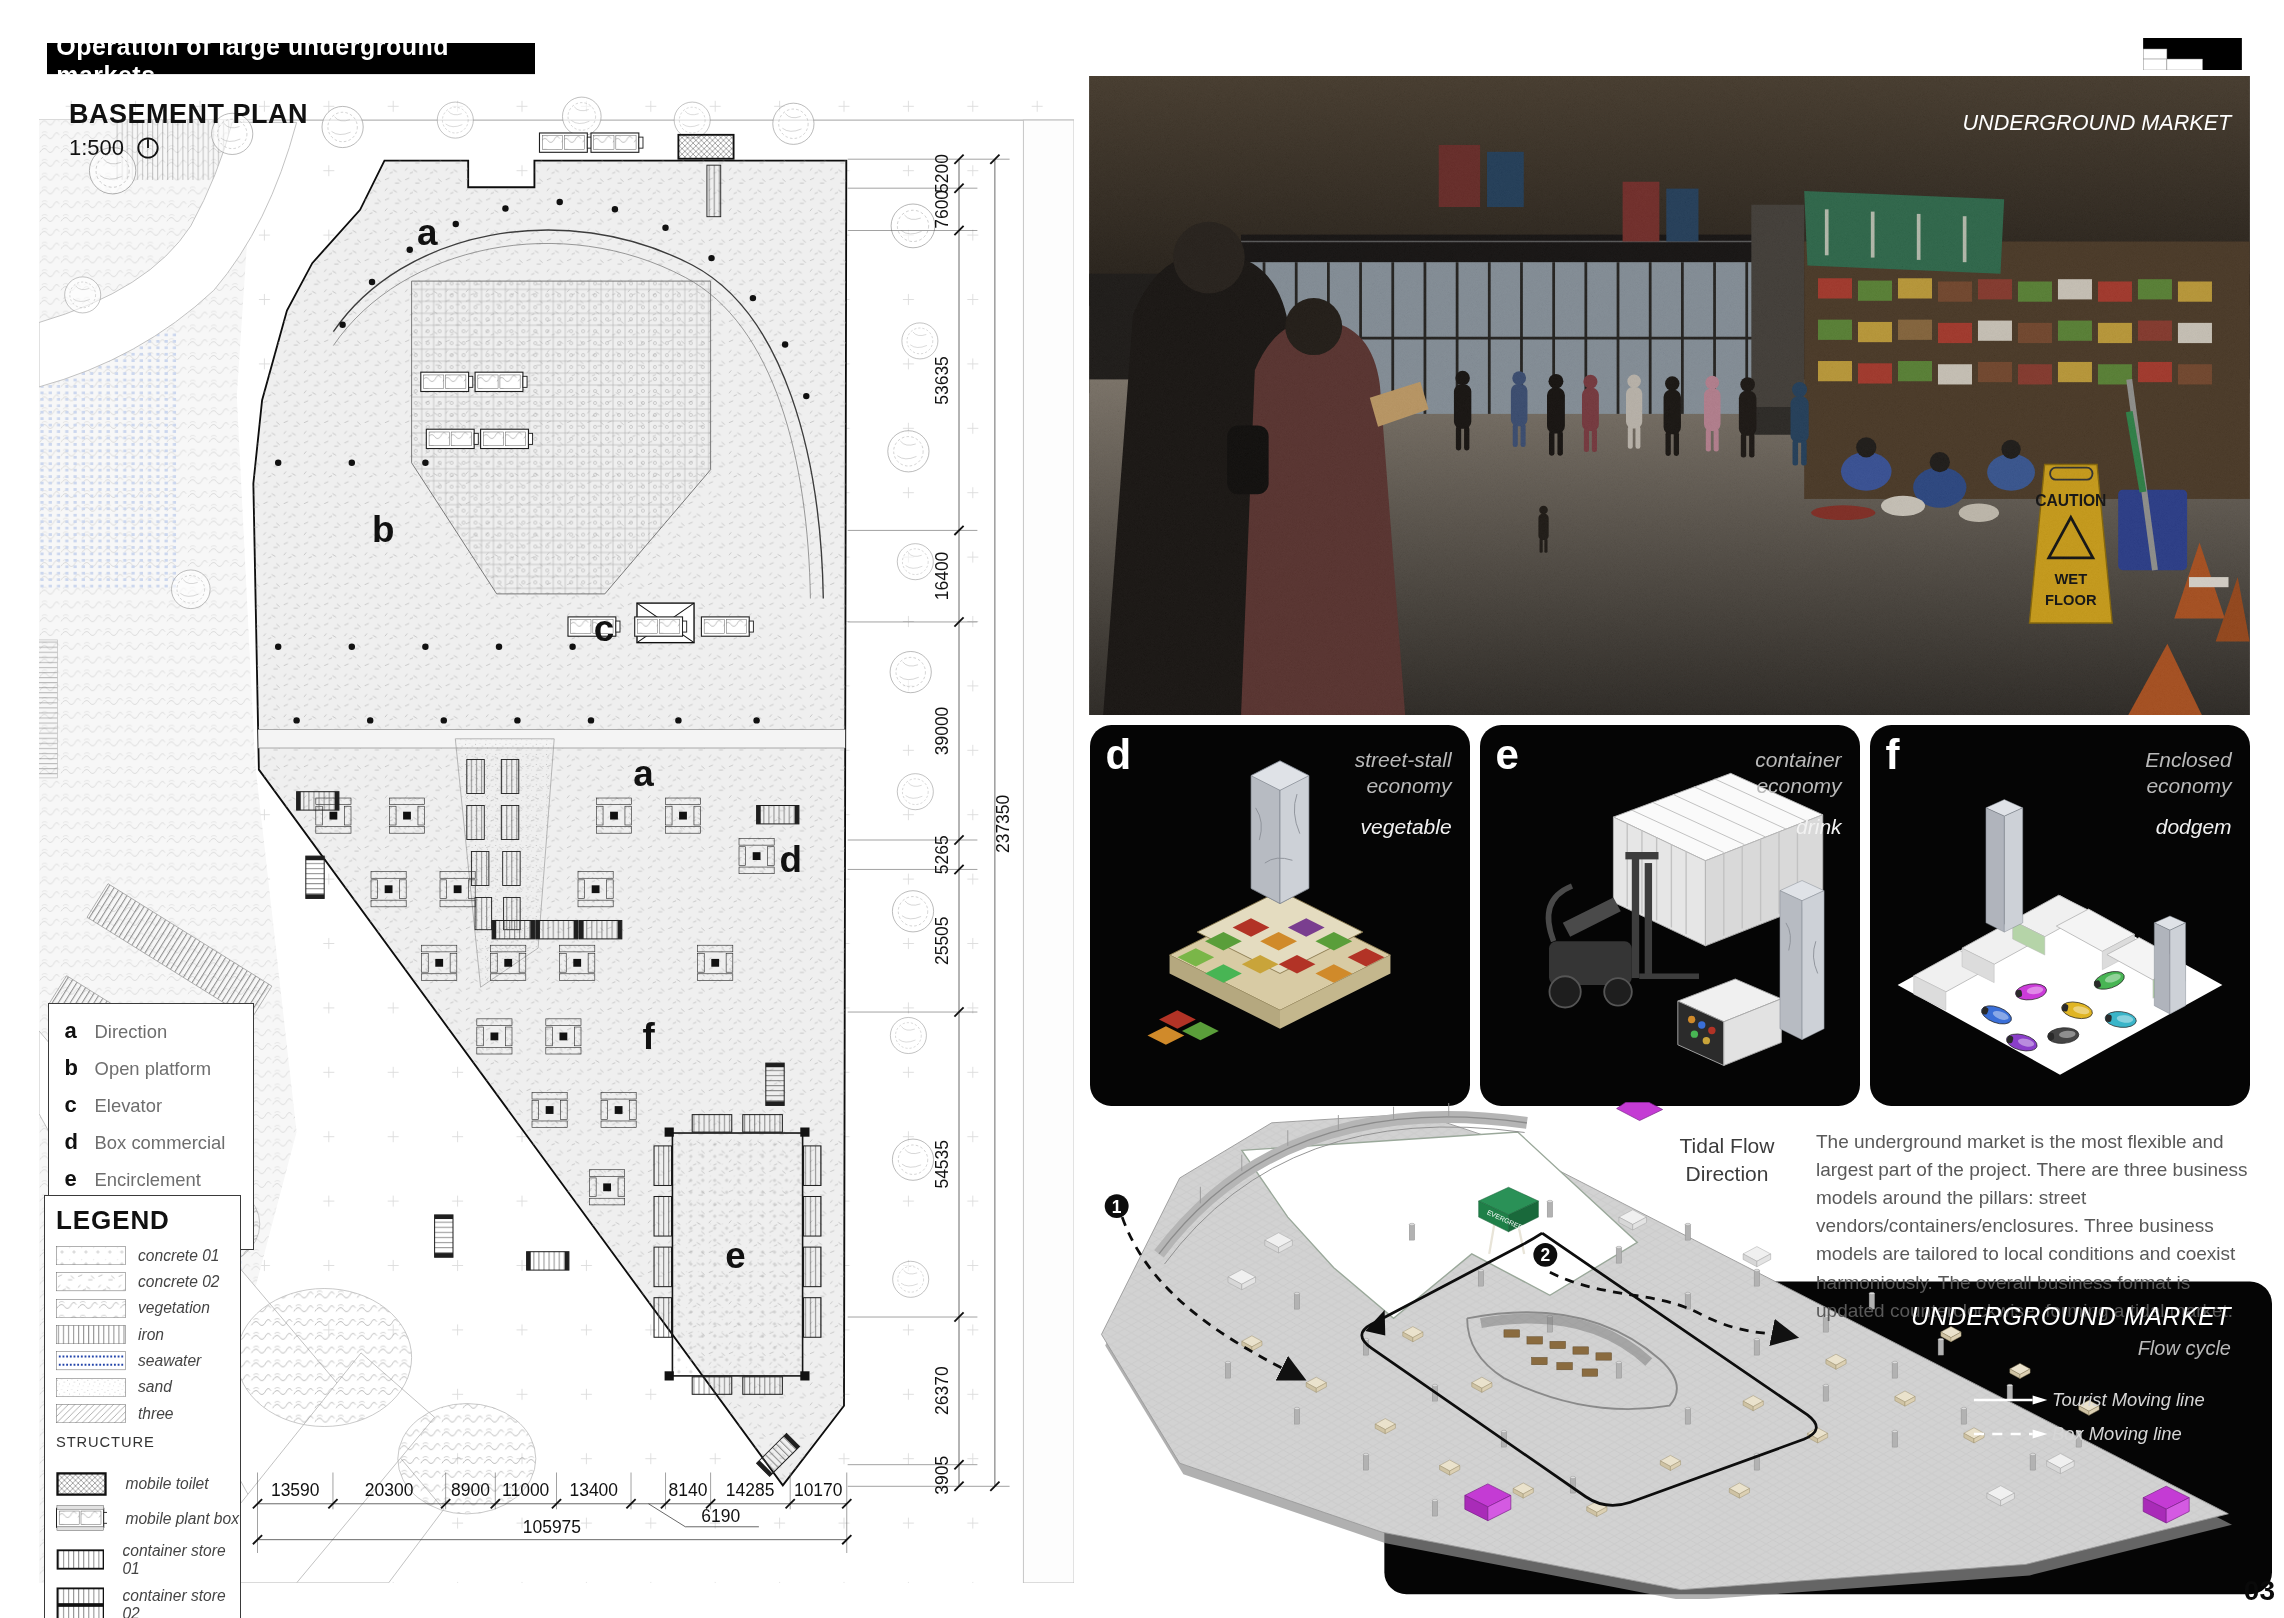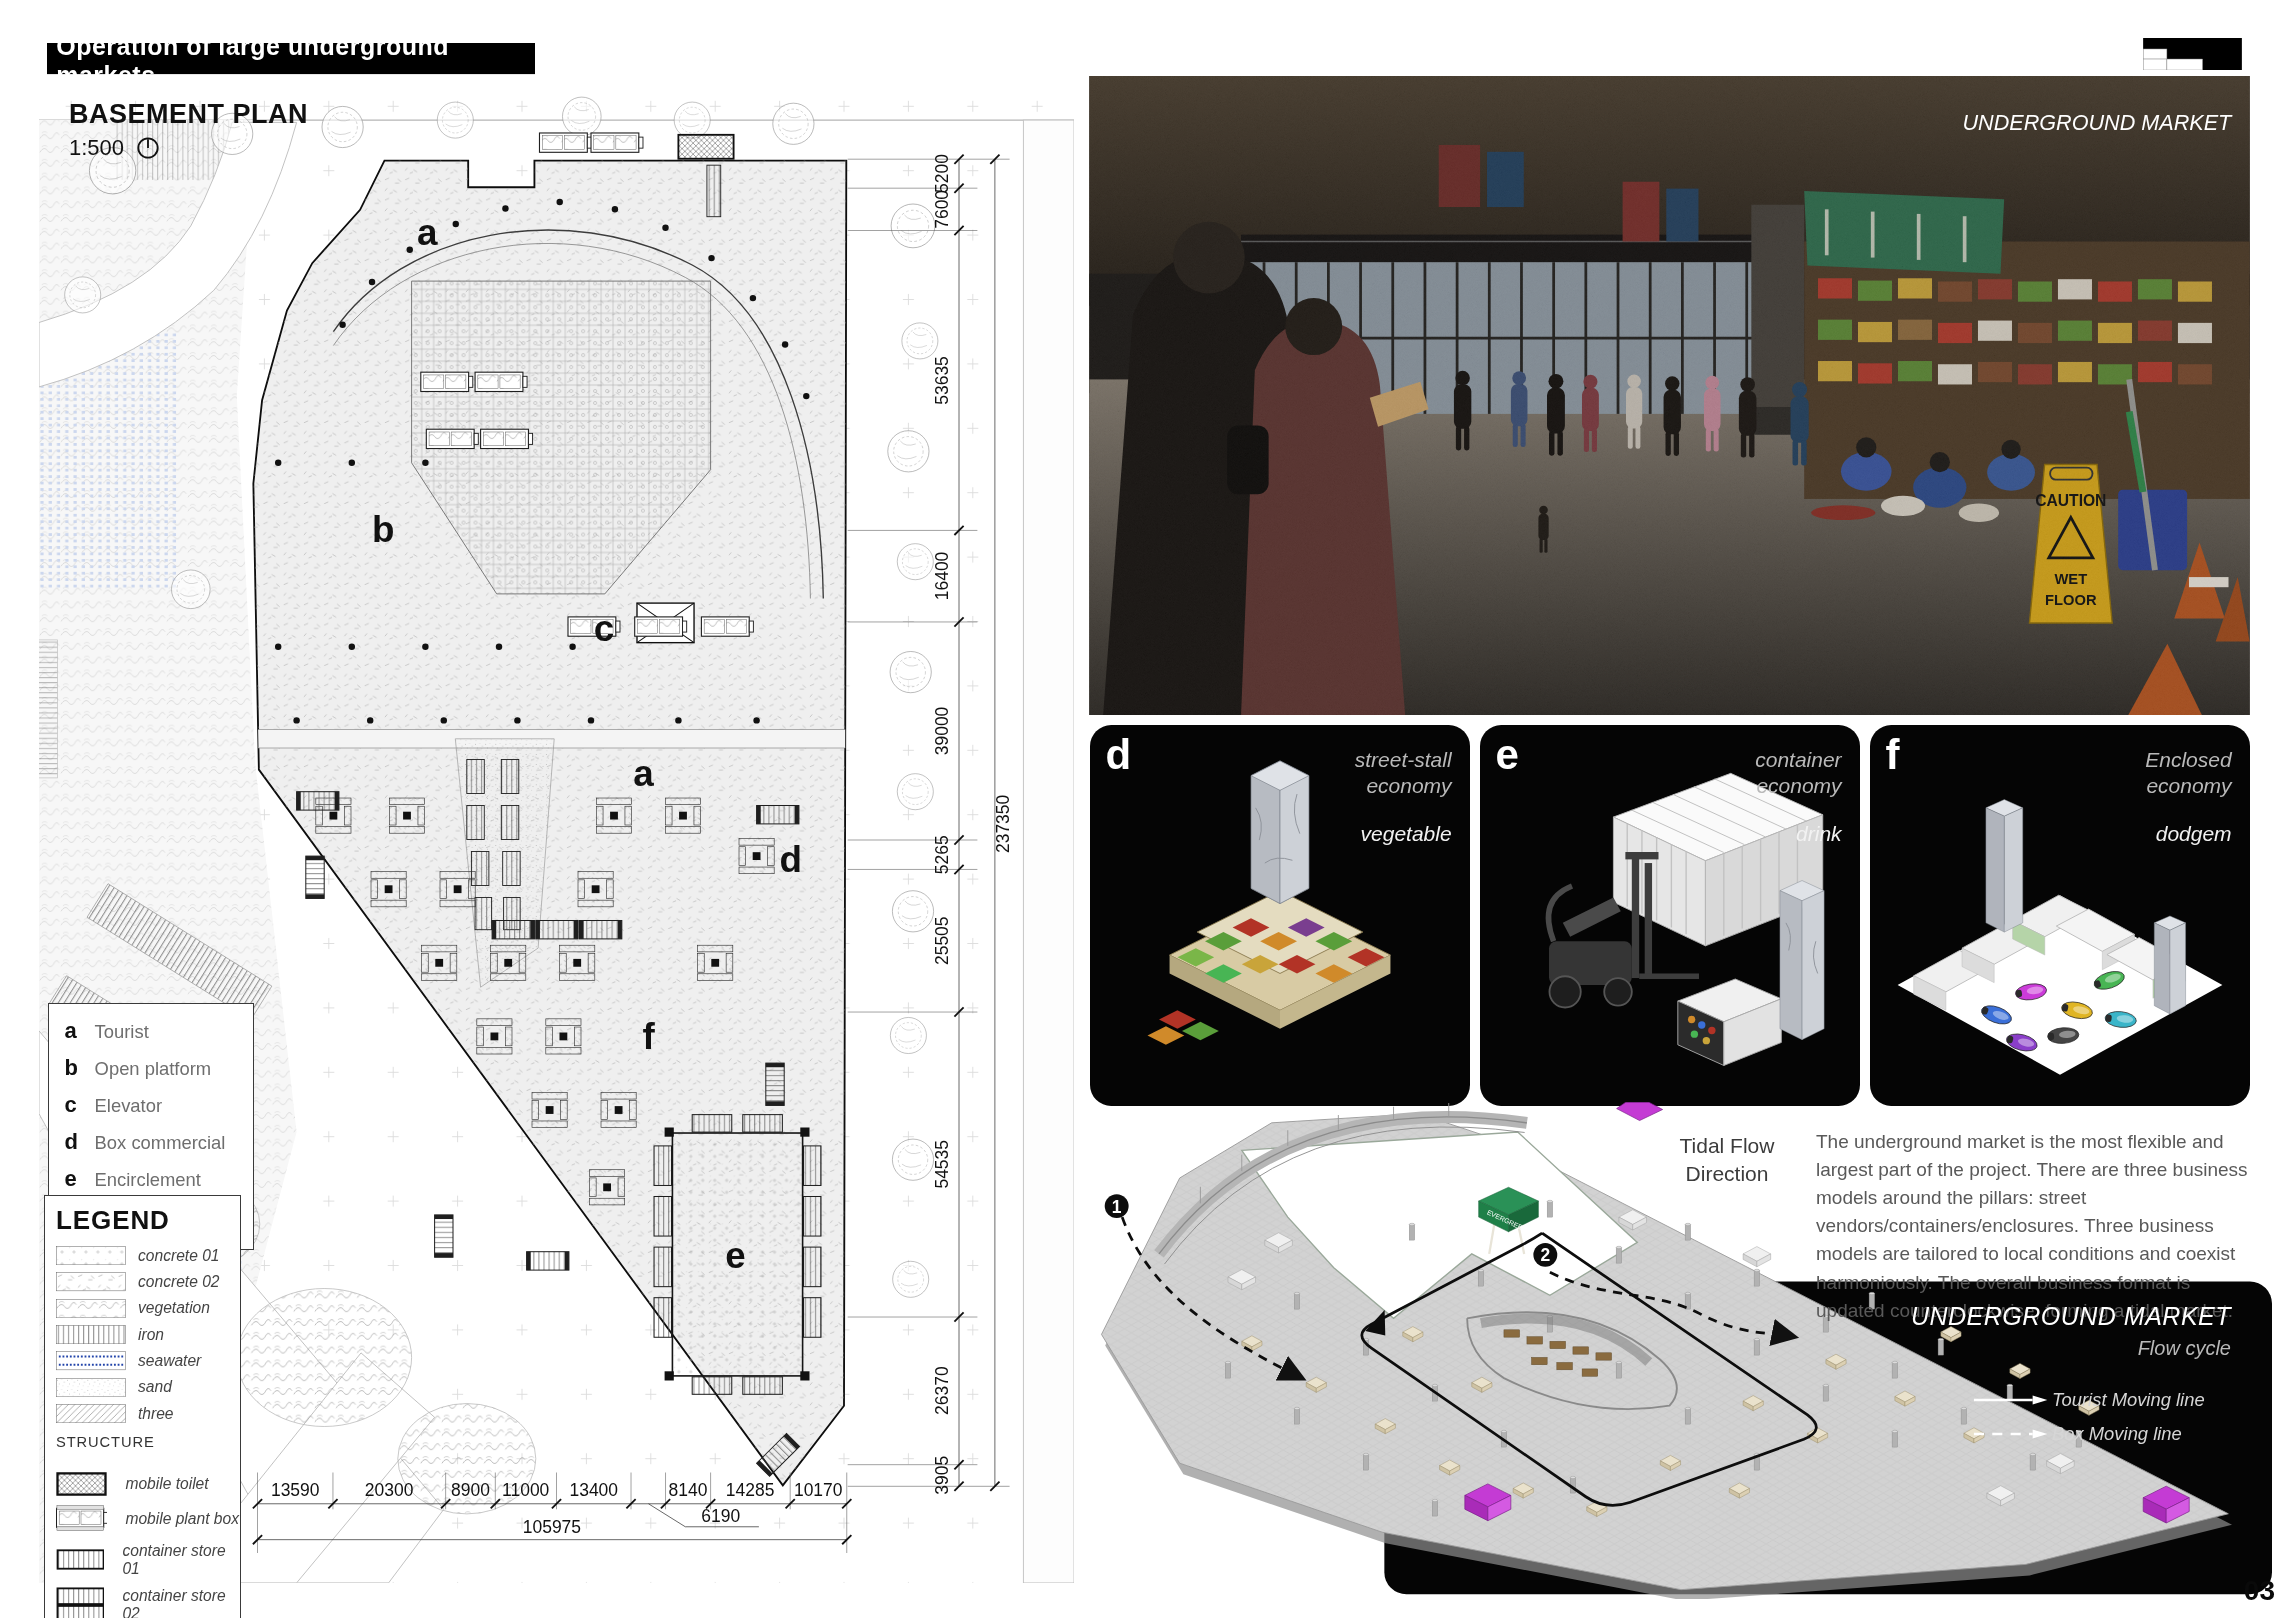--- a/index.html
+++ b/index.html
@@ -29,21 +29,21 @@
   .str-row{display:flex;align-items:center;margin-bottom:9.2px;}
   .str-row svg{margin-right:18.4px;}
   
   #photo{left:1089px;top:76px;width:1161px;height:639px;}
   
   .panel{top:725px;width:380px;height:381px;}
   .panel svg{position:absolute;left:0;top:0;}
   .panel-letter{position:absolute;left:15.6px;top:6.4px;color:#fff;font-size:42px;font-weight:bold;}
   .panel-cat{position:absolute;right:18.4px;top:22px;width:156px;text-align:right;font-style:italic;
              font-size:21px;line-height:1.22;color:#b9b9b9;}
-  .panel-item{position:absolute;right:18.4px;top:97px;width:156px;text-align:right;font-style:italic;
+  .panel-item{position:absolute;right:18.4px;top:90px;width:156px;text-align:right;font-style:italic;
               font-size:21px;color:#f2f2f2;}
   
   #tidal-label{left:1665px;top:1132px;width:124px;text-align:center;font-size:21px;color:#3c3c3c;line-height:1.32;}
   #tidal-paragraph{left:1816px;top:1128px;width:434px;font-size:19px;color:#595959;line-height:1.48;}
   
   #flow-text{left:1858px;top:1302px;width:373px;text-align:right;}
   #flow-title{color:#fff;font-style:italic;font-size:25px;letter-spacing:0.5px;}
   #flow-subtitle{color:#b9b9b9;font-style:italic;font-size:20px;margin-top:6.4px;}
   .flow-row{display:flex;justify-content:flex-end;align-items:center;gap:1px;margin-top:12px;}
   .flow-row .lbl{color:#d6d6d6;font-style:italic;font-size:18.4px;min-width:179px;text-align:left;}
@@ -491,21 +491,21 @@
     <svg width="24" height="24" viewBox="0 0 52 52">
       <circle cx="26" cy="26" r="21" fill="none" stroke="#111" stroke-width="4"></circle>
       <line x1="26" y1="26" x2="26" y2="7" stroke="#111" stroke-width="4"></line>
     </svg>
   </div>
 </div>
 
 <div class="abs whitebox" id="key-box">
   <div class="key-row">
         <span class="key-letter">a</span>
-        <span class="key-label">Tourist</span>
+        <span class="key-label">Direction</span>
       </div>
   <div class="key-row">
         <span class="key-letter">b</span>
         <span class="key-label">Open platform</span>
       </div>
   <div class="key-row">
         <span class="key-letter">c</span>
         <span class="key-label">Elevator</span>
       </div>
   <div class="key-row">

